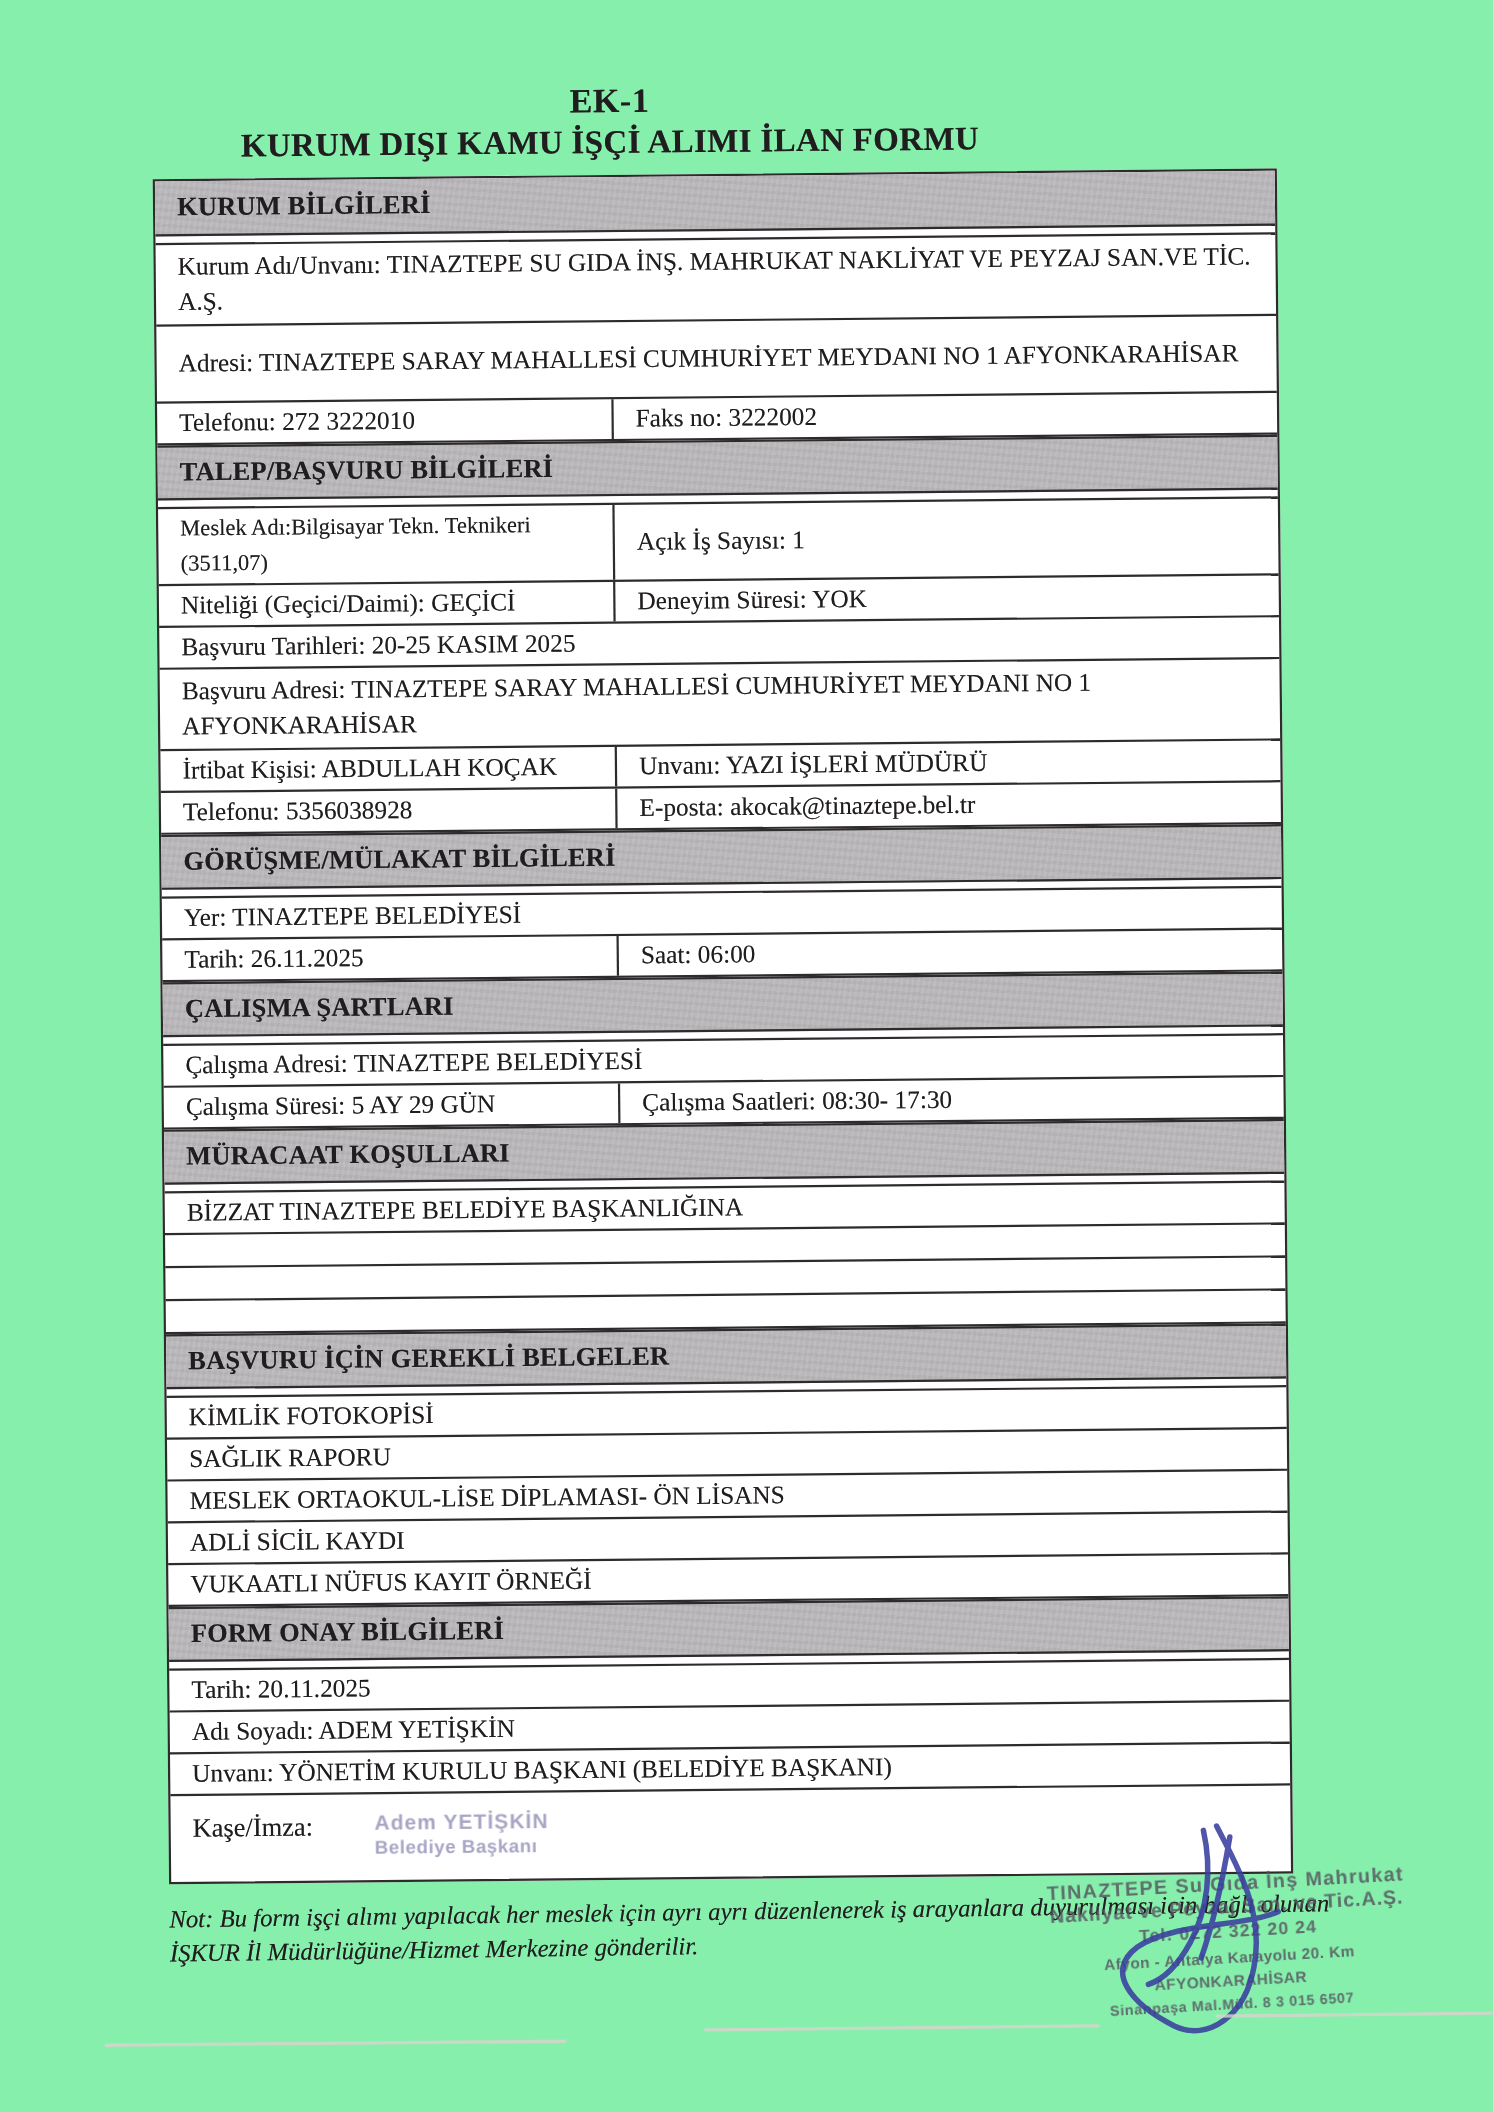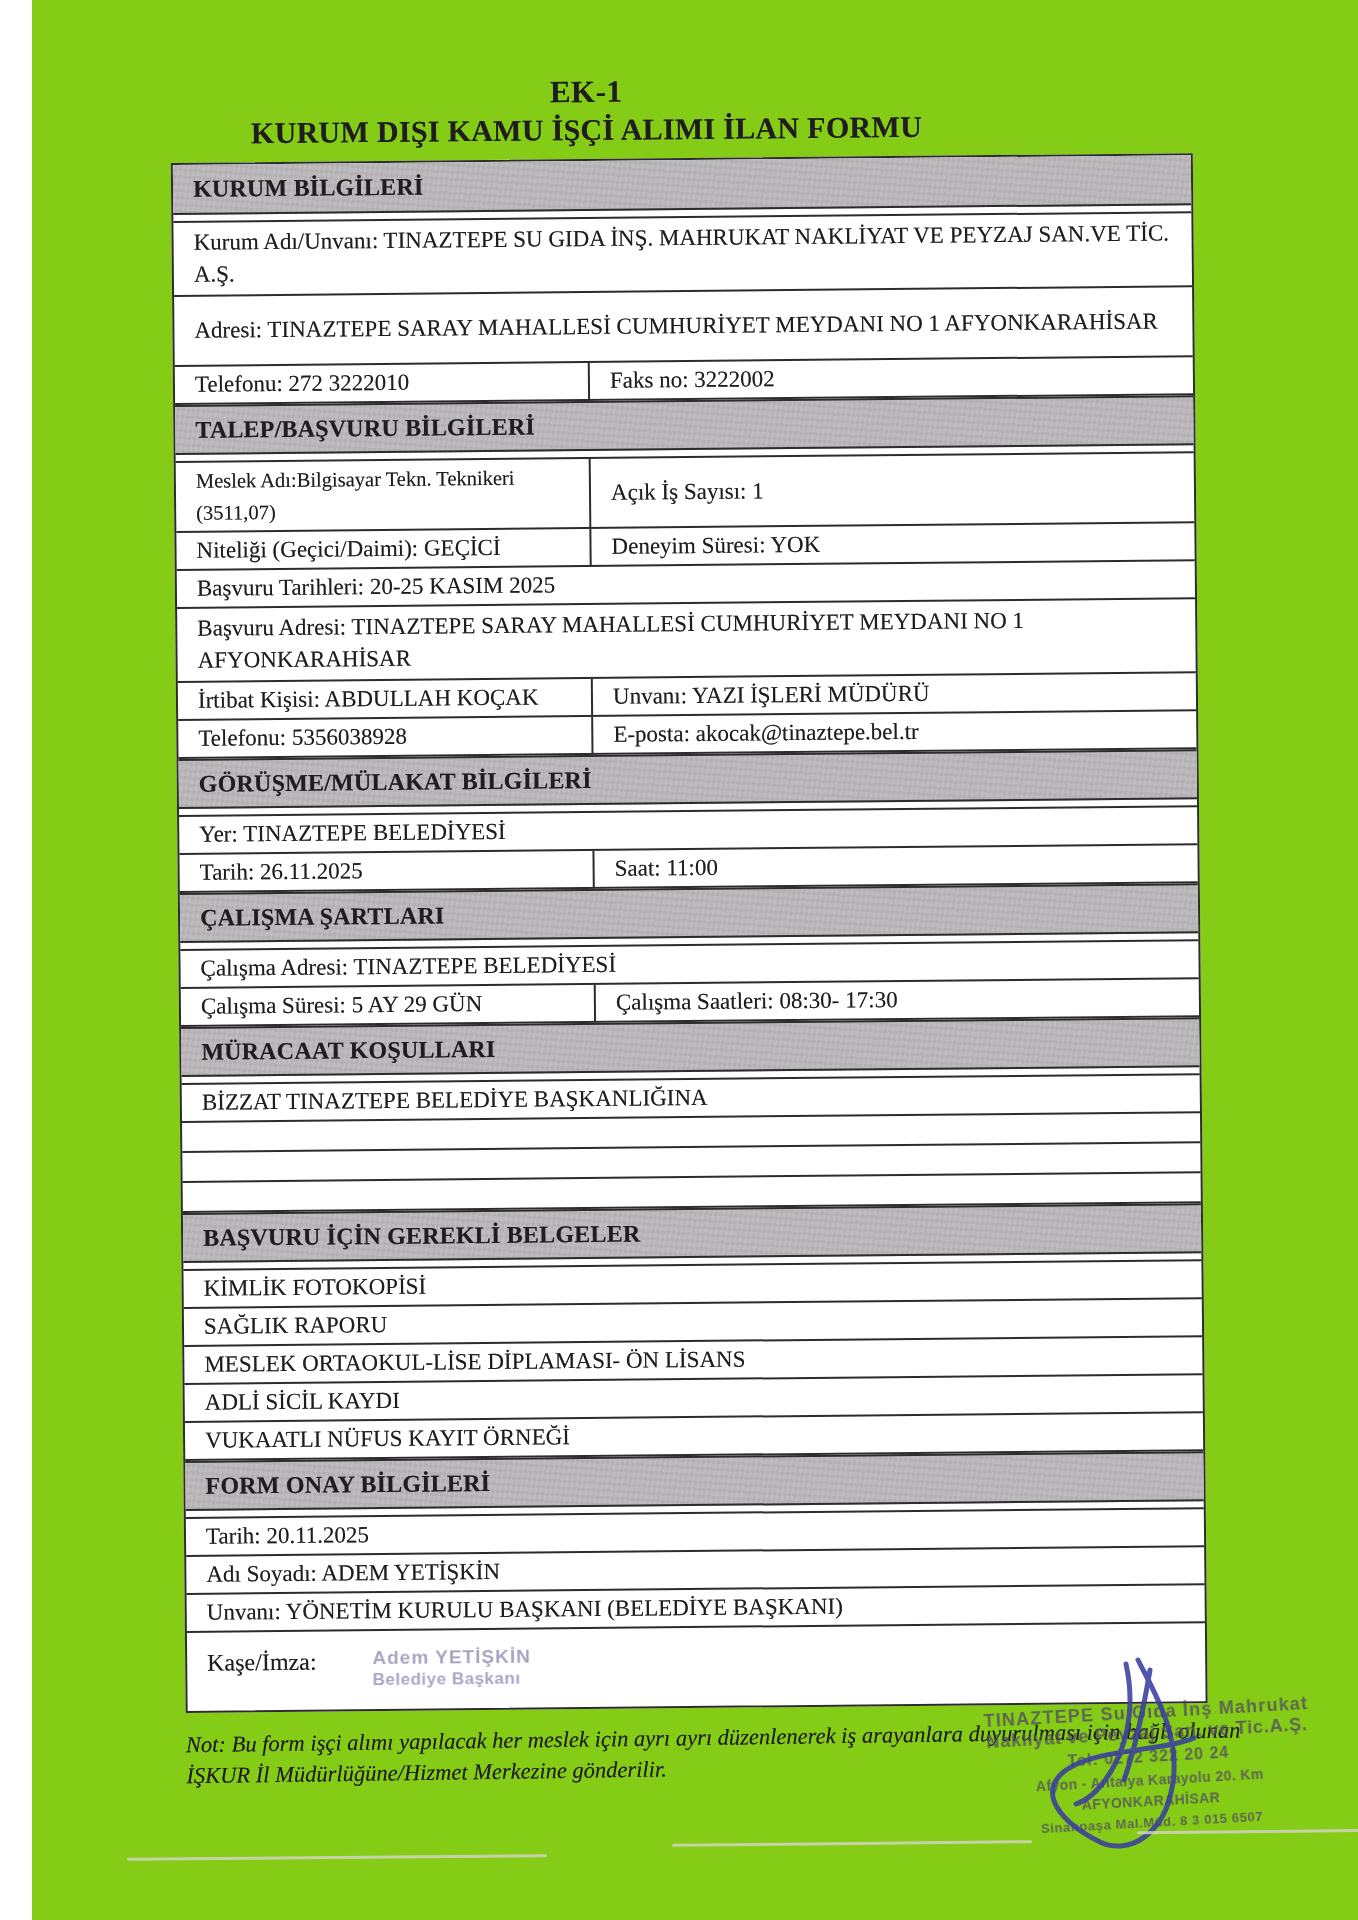--- a/index.html
+++ b/index.html
@@ -3,21 +3,21 @@
 <meta charset="utf-8">
 <style>
   * { margin:0; padding:0; box-sizing:border-box; }
   html,body { background:#ffffff; }
   body {
     width:1358px; height:1920px;
     font-family:"Liberation Serif", serif;
     color:#201d1f;
     position:relative; overflow:hidden;
   }
-  .sheet { position:absolute; inset:0; background:#84cc16;margin-left:32px; }
+  .sheet { position:absolute; inset:0; background:#86efac; }
 
   
   .doc {
     position:absolute; left:138px; top:78px; width:1022px;
     transform:rotate(-0.55deg);
     transform-origin:top left;
     text-shadow:0 0 0.6px rgba(38,33,36,0.55);
   }
 
   .titles { text-align:center; transform:translateX(-95px); margin-bottom:12px; }
@@ -192,21 +192,21 @@
       </div>
       <div class="spacer"></div>
       <div class="row">
         <span>Yer: TINAZTEPE BELEDİYESİ</span>
       </div>
       <div class="row split">
         <div class="cell left">
           <span>Tarih: 26.11.2025</span>
         </div>
         <div class="cell right">
-          <span>Saat: 11:00</span>
+          <span>Saat: 06:00</span>
         </div>
       </div>
 
       <div class="section-head">
         <span>ÇALIŞMA ŞARTLARI</span>
       </div>
       <div class="spacer"></div>
       <div class="row">
         <span>Çalışma Adresi: TINAZTEPE BELEDİYESİ</span>
       </div>

